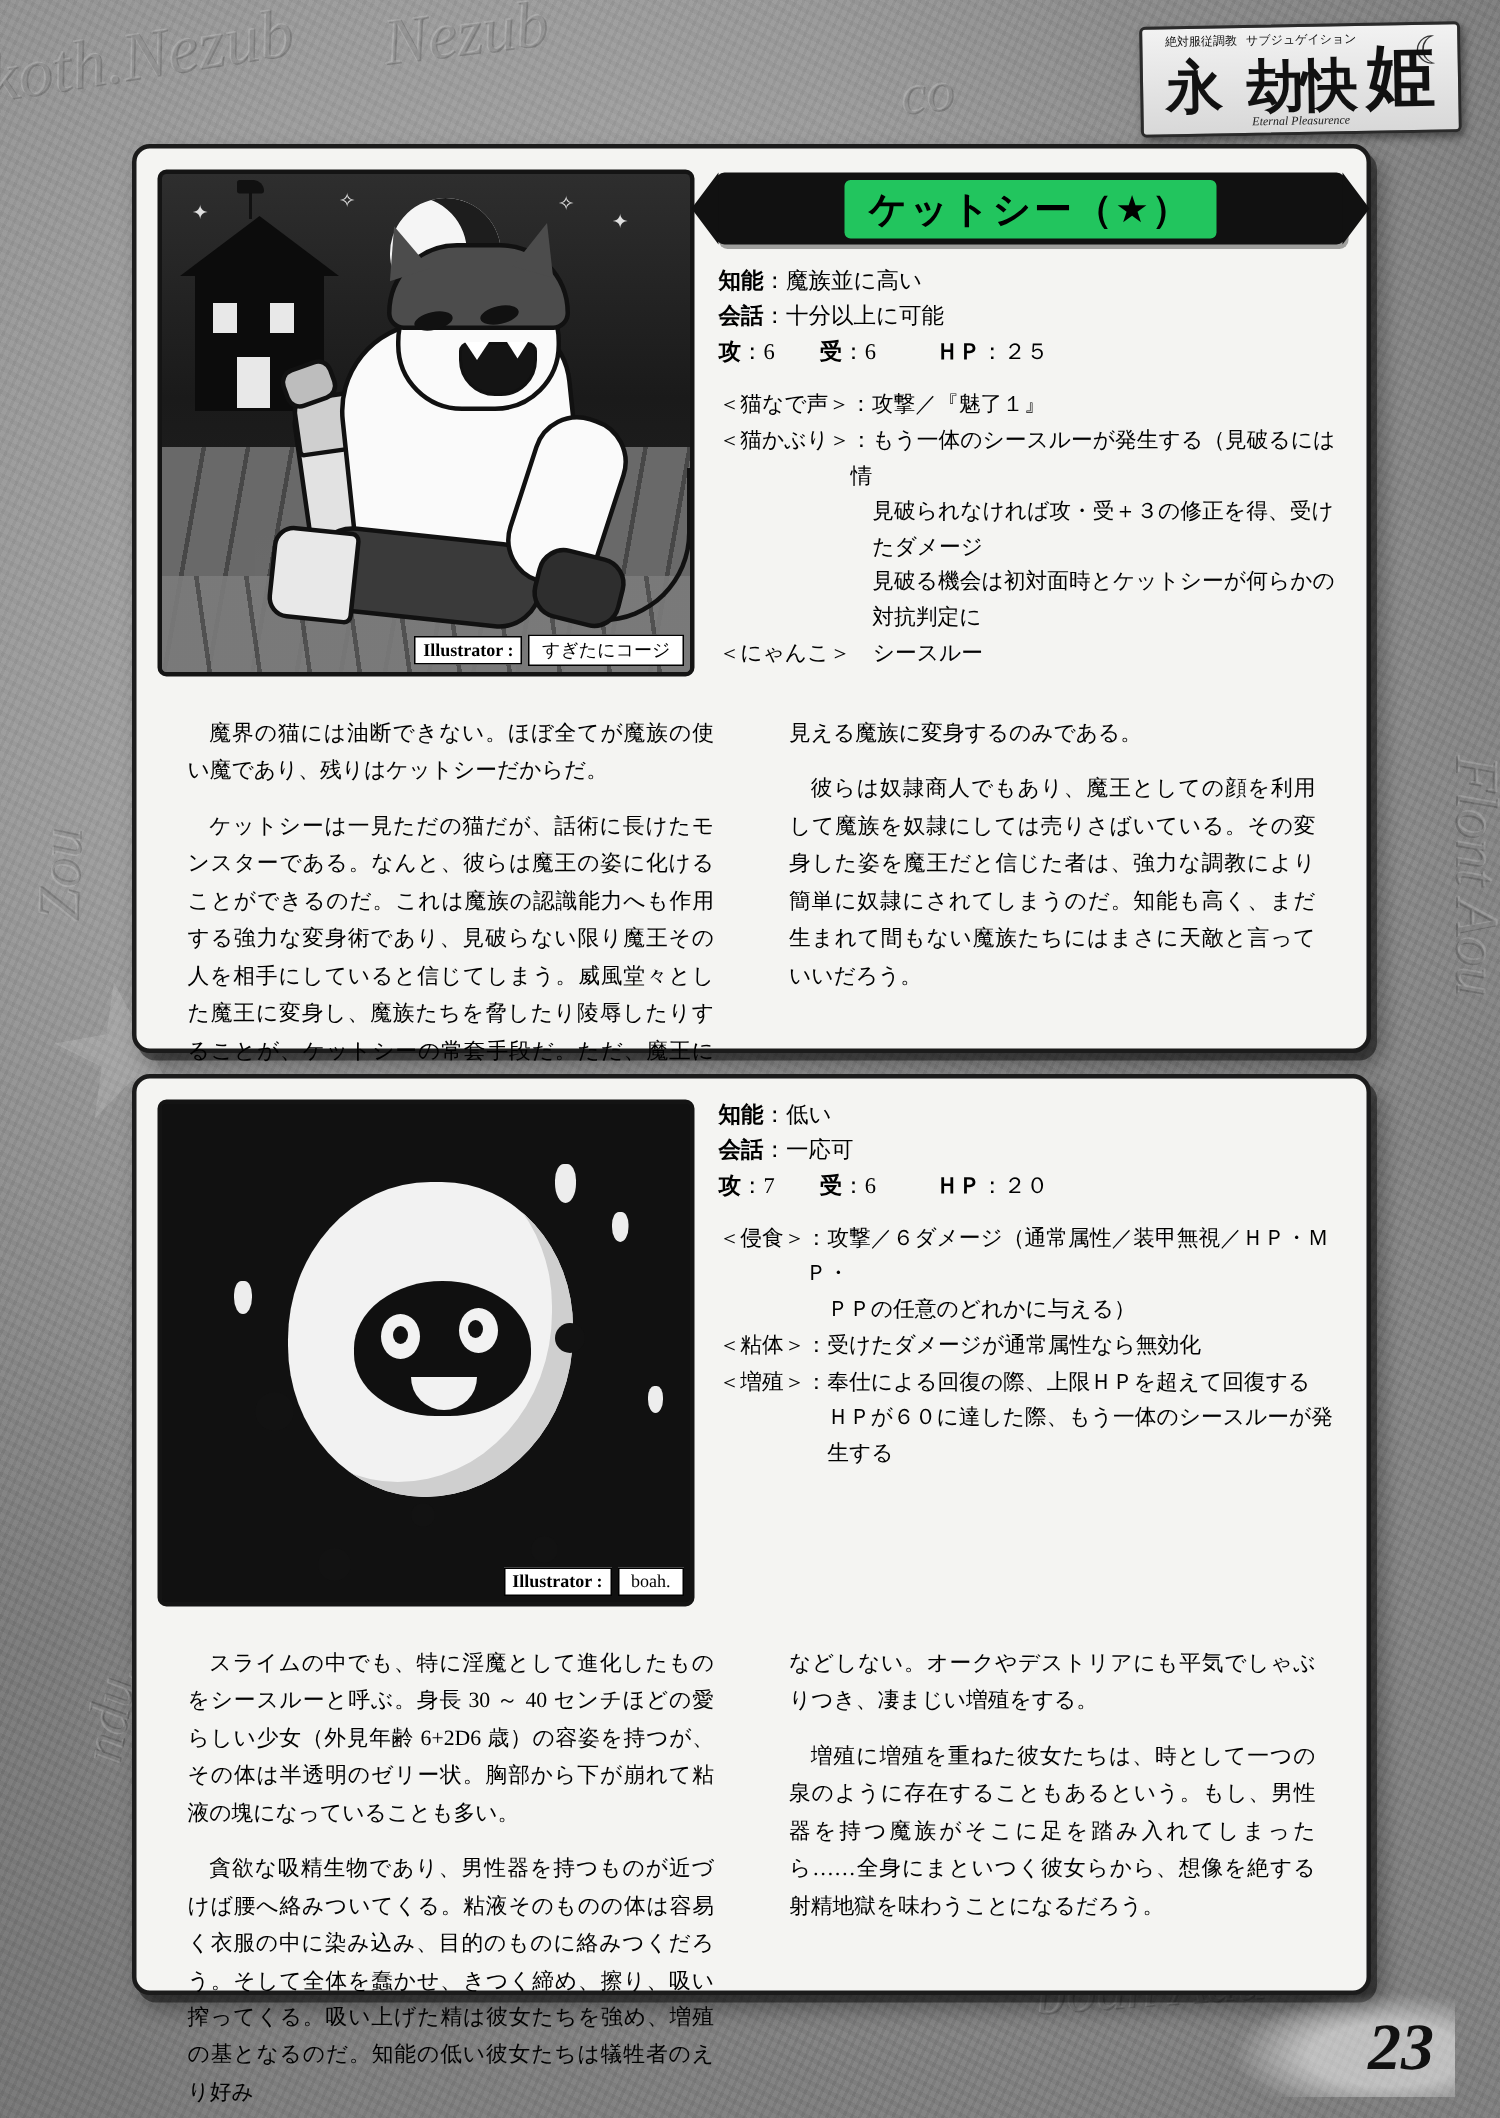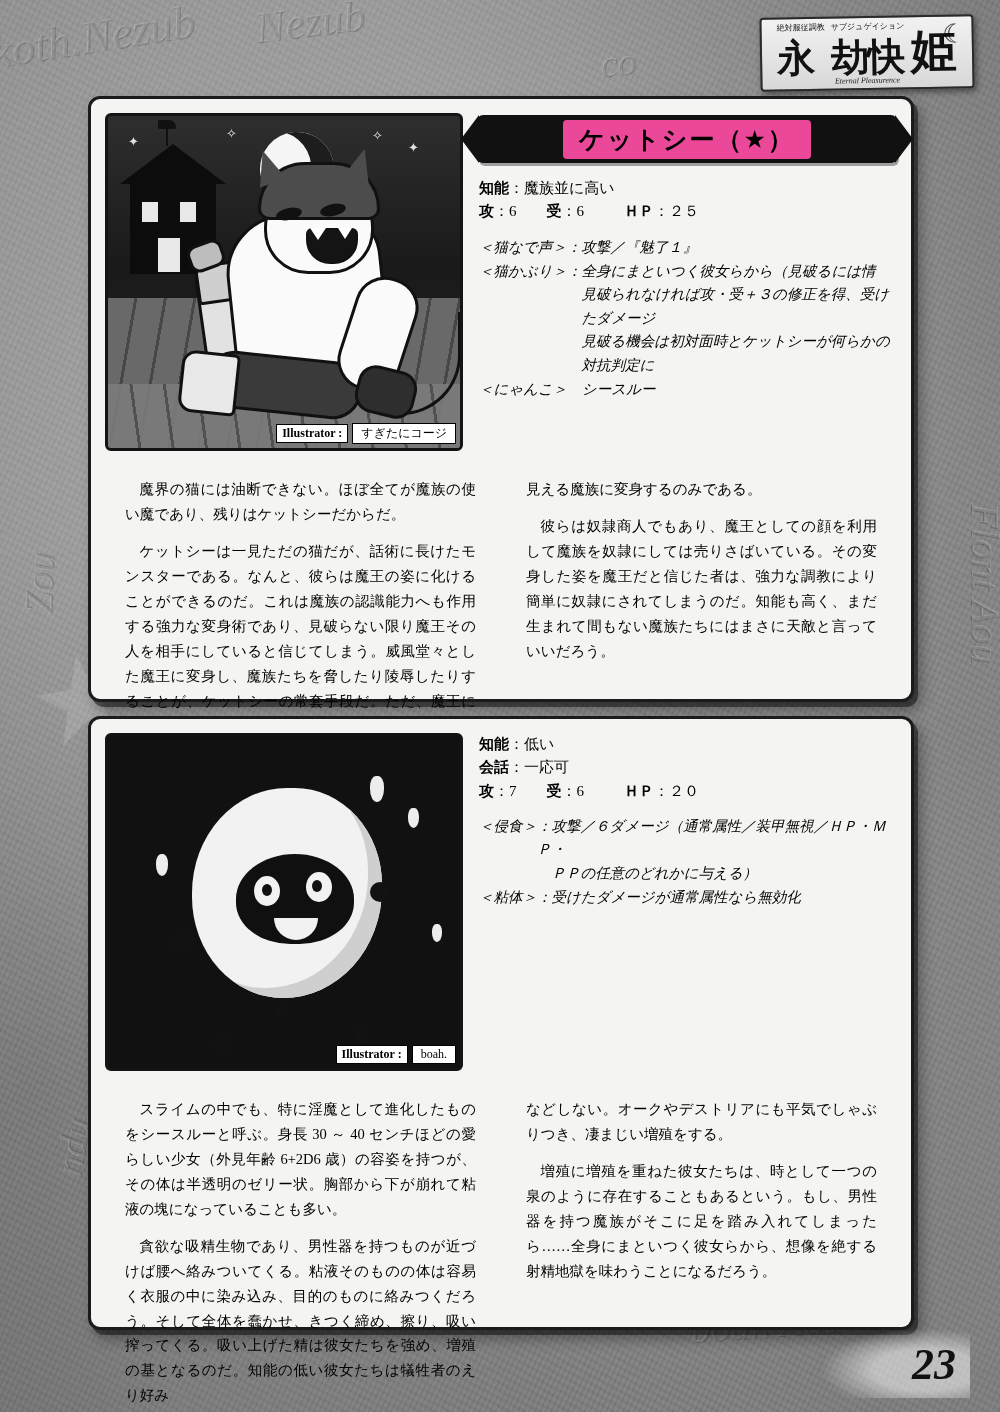--- a/index.html
+++ b/index.html
@@ -105,34 +105,34 @@
     background:#111;border-radius:6px;
     display:flex;align-items:center;justify-content:center;
     box-shadow:2px 3px 0 rgba(0,0,0,.35);
   }
   .title-banner::before,.title-banner::after{
     content:"";position:absolute;top:0;width:0;height:0;
   }
   .title-banner::before{left:-16px;border-top:24px solid transparent;border-bottom:24px solid transparent;border-right:18px solid #111;}
   .title-banner::after{right:-16px;border-top:24px solid transparent;border-bottom:24px solid transparent;border-left:18px solid #111;}
   .title-plate{
-    background:#ec4899;color:#000;border-radius:4px;
+    background:#22c55e;color:#000;border-radius:4px;
     padding:3px 16px;font-size:25px;font-weight:bold;letter-spacing:2px;
     white-space:nowrap;
     font-family:"DejaVu Sans", sans-serif;
   }
 
   
   .stats{font-size:15px;line-height:1.55;padding:0 2px;}
   .stats .row{white-space:nowrap;}
   .stats b{font-weight:bold;}
   .stat-sp{display:inline-block;width:30px;}
   .stat-sp2{display:inline-block;width:40px;}
 
-  .skills{margin-top:12px;font-size:14.5px;line-height:1.62;padding:0 2px;font-style:italic;}
+  .skills{margin-top:12px;font-size:14.5px;line-height:1.62;padding:0 2px;}
   .skill{display:flex;margin-bottom:1px;}
   .skill .sk-name{flex:0 0 auto;white-space:nowrap;}
   .skill .sk-desc{flex:1 1 auto;}
   .skill .sk-desc .ind{display:block;}
 
   
   .body-text{
     display:flex;gap:26px;margin-top:14px;font-size:14.5px;line-height:1.72;
     padding:0 8px;
   }
@@ -386,35 +386,38 @@
     <div class="right-col">
       <div class="title-banner">
         <div class="title-plate">ケットシー（★）</div>
       </div>
 
       <div class="stats">
         <div class="row">
           <b>知能</b>：<span>魔族並に高い</span>
         </div>
         <div class="row">
+          <b>会話</b>：<span>十分以上に可能</span>
+        </div>
+        <div class="row">
           <b>攻</b>：<span>6</span><span class="stat-sp"></span><b>受</b>：<span>6</span><span class="stat-sp2"></span><b>ＨＰ</b>：<span>２５</span>
         </div>
       </div>
 
       <div class="skills">
         <div class="skill">
           <span class="sk-name">＜猫なで声＞</span>
           <span class="sk-desc">
             <span class="ind">：攻撃／『魅了１』</span>
           </span>
         </div>
         <div class="skill">
           <span class="sk-name">＜猫かぶり＞</span>
           <span class="sk-desc">
-            <span class="ind">：全身にまといつく彼女らから（見破るには情</span>
+            <span class="ind">：もう一体のシースルーが発生する（見破るには情</span>
             <span class="ind" style="padding-left:1em">見破られなければ攻・受＋３の修正を得、受けたダメージ</span>
             <span class="ind" style="padding-left:1em">見破る機会は初対面時とケットシーが何らかの対抗判定に</span>
           </span>
         </div>
         <div class="skill">
           <span class="sk-name">＜にゃんこ＞</span>
           <span class="sk-desc">
             <span class="ind" style="padding-left:1em">シースルー</span>
           </span>
         </div>
@@ -489,20 +492,27 @@
             <span class="ind">：攻撃／６ダメージ（通常属性／装甲無視／ＨＰ・ＭＰ・</span>
             <span class="ind" style="padding-left:1em">ＰＰの任意のどれかに与える）</span>
           </span>
         </div>
         <div class="skill">
           <span class="sk-name">＜粘体＞</span>
           <span class="sk-desc">
             <span class="ind">：受けたダメージが通常属性なら無効化</span>
           </span>
         </div>
+        <div class="skill">
+          <span class="sk-name">＜増殖＞</span>
+          <span class="sk-desc">
+            <span class="ind">：奉仕による回復の際、上限ＨＰを超えて回復する</span>
+            <span class="ind" style="padding-left:1em">ＨＰが６０に達した際、もう一体のシースルーが発生する</span>
+          </span>
+        </div>
       </div>
     </div>
   </div>
 
   <div class="body-text">
     <div class="col">
       <p>スライムの中でも、特に淫魔として進化したものをシースルーと呼ぶ。身長 30 ～ 40 センチほどの愛らしい少女（外見年齢 6+2D6 歳）の容姿を持つが、その体は半透明のゼリー状。胸部から下が崩れて粘液の塊になっていることも多い。</p>
       <p>貪欲な吸精生物であり、男性器を持つものが近づけば腰へ絡みついてくる。粘液そのものの体は容易く衣服の中に染み込み、目的のものに絡みつくだろう。そして全体を蠢かせ、きつく締め、擦り、吸い搾ってくる。吸い上げた精は彼女たちを強め、増殖の基となるのだ。知能の低い彼女たちは犠牲者のえり好み</p>
     </div>
     <div class="col">

